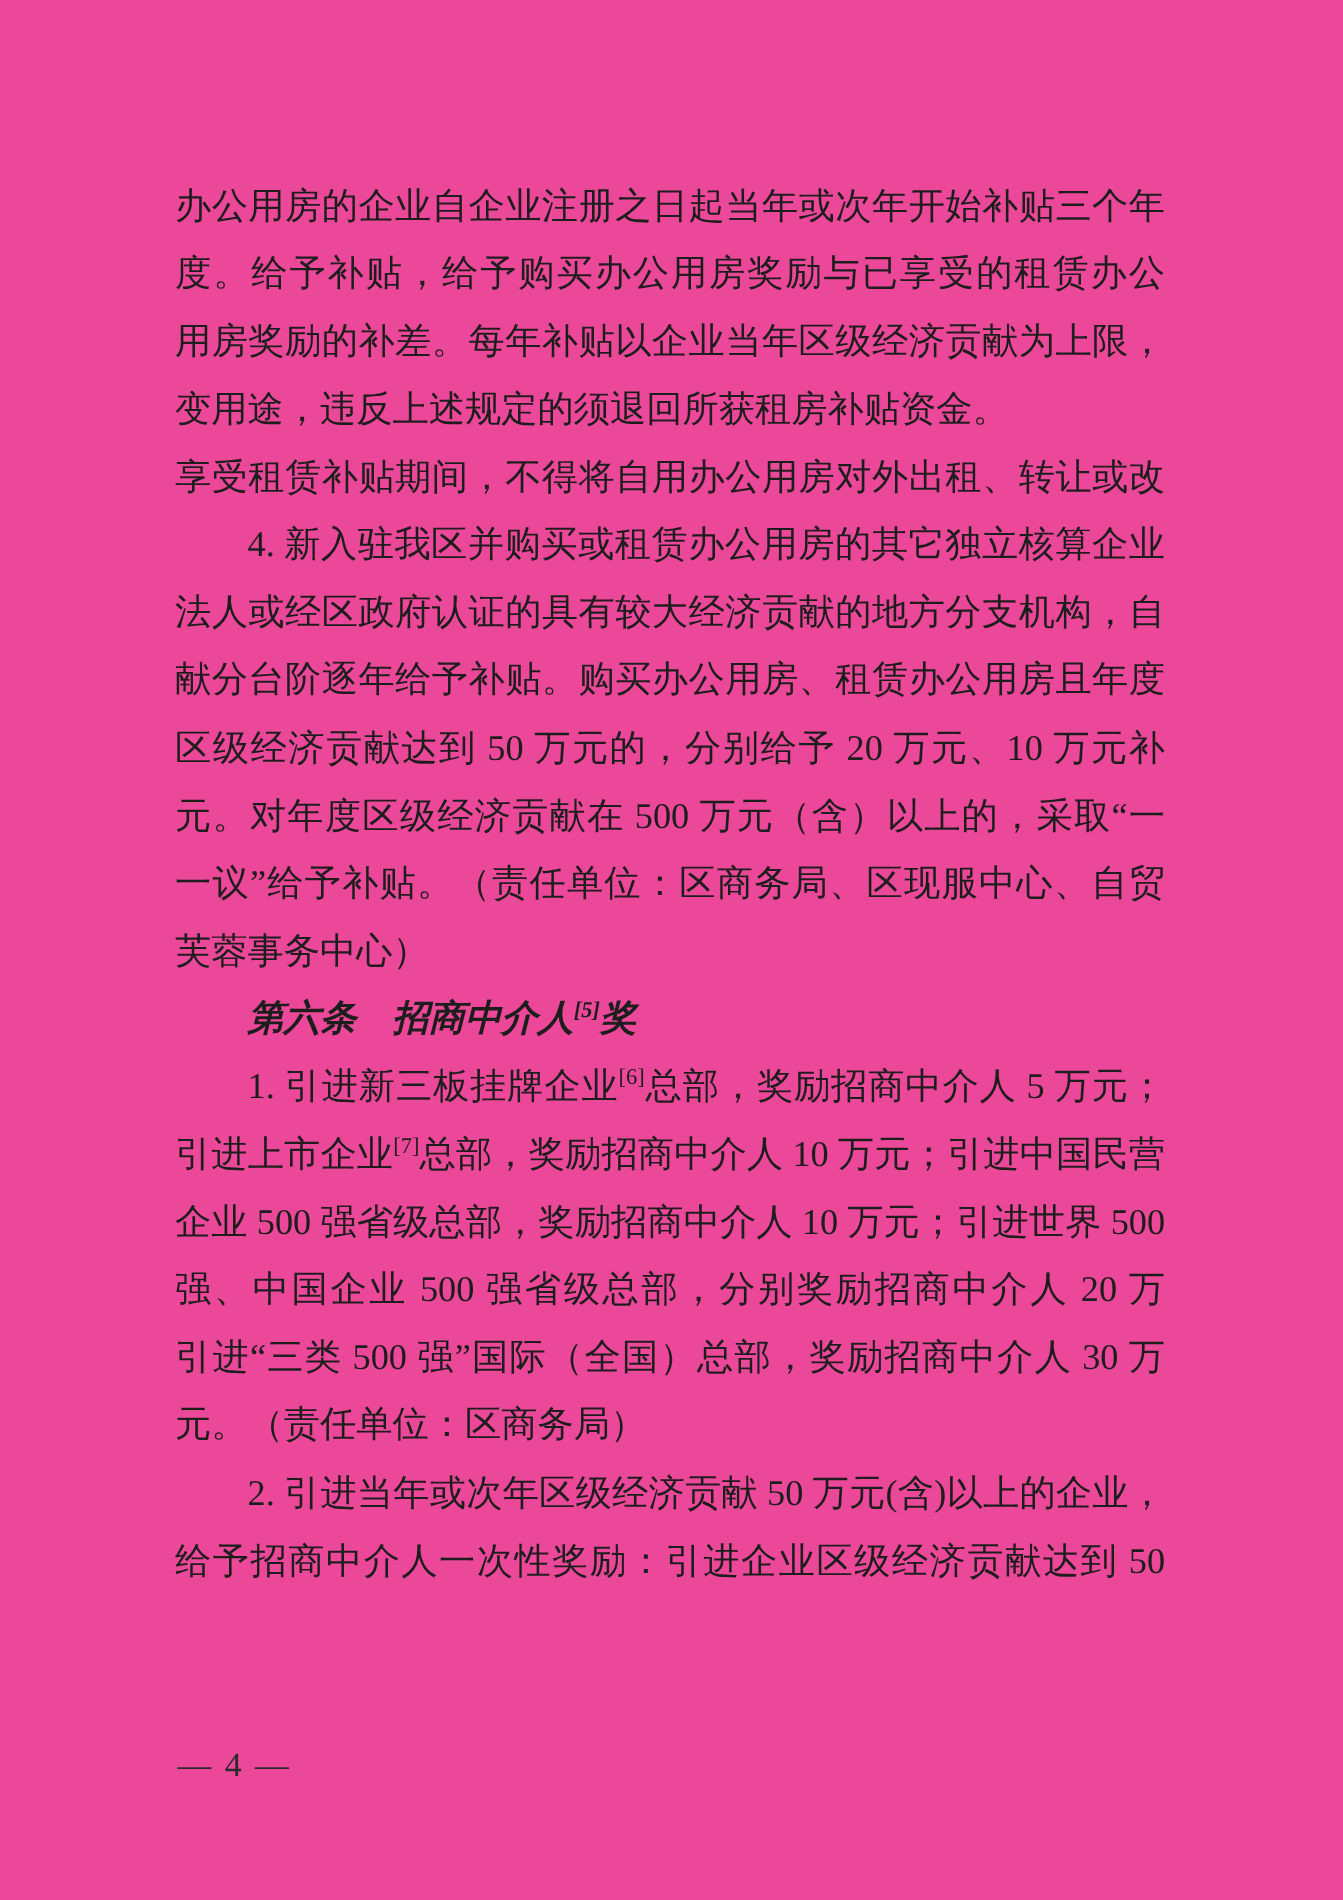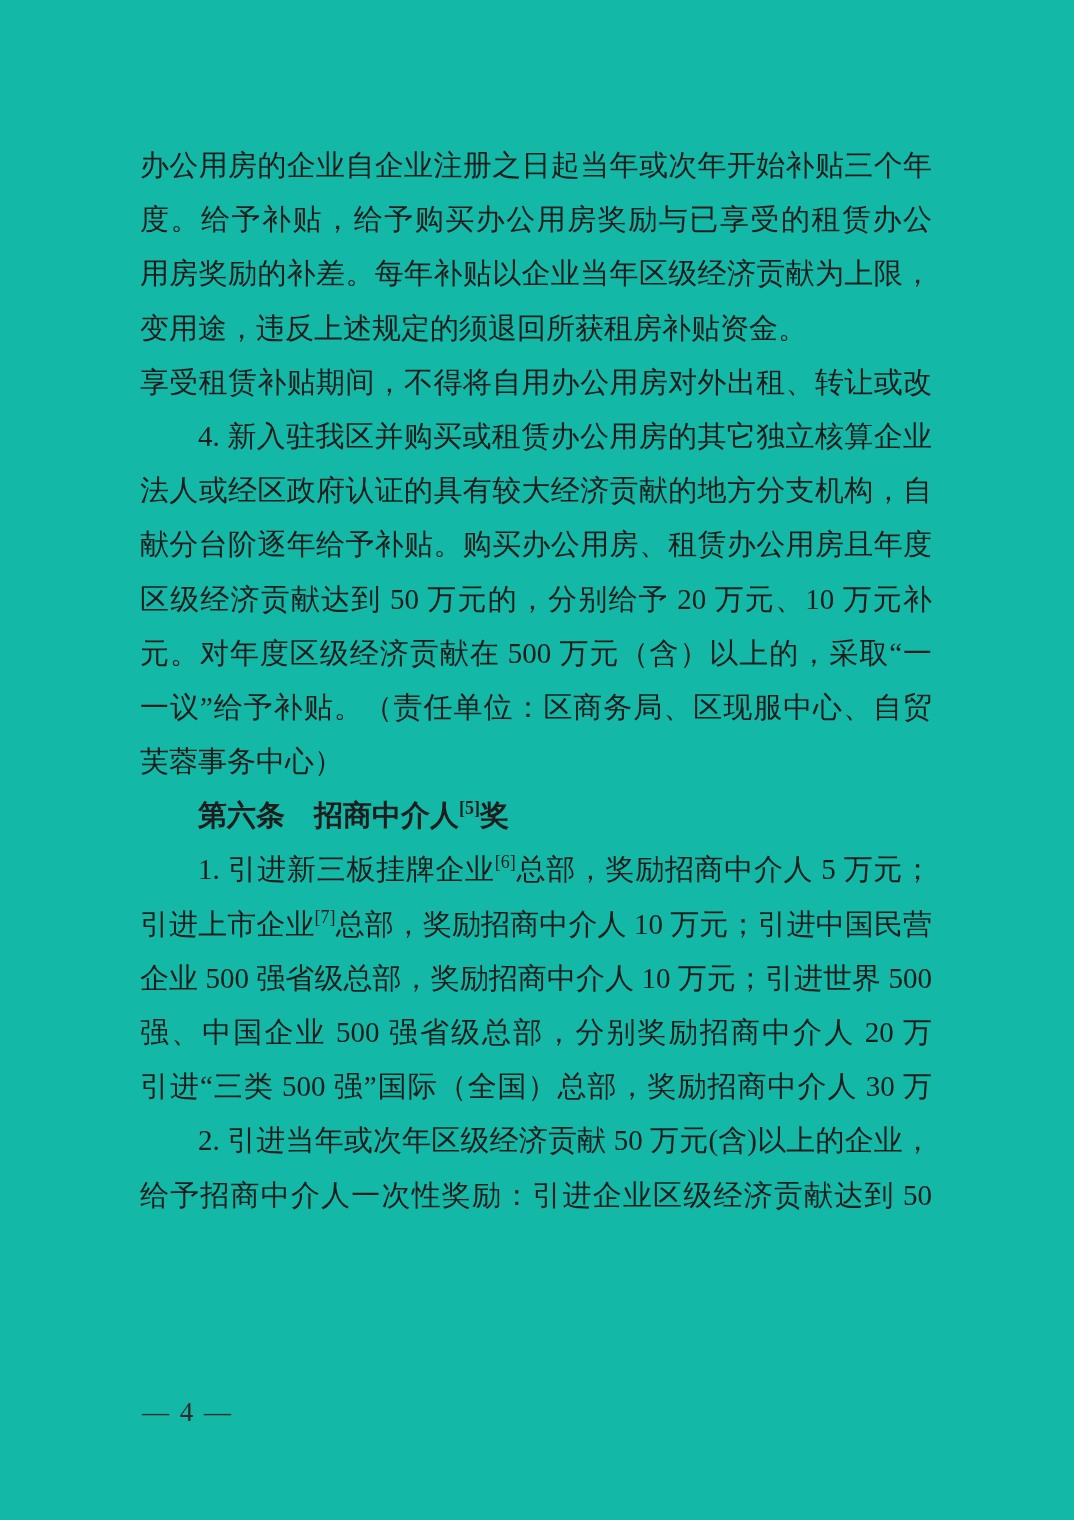--- a/index.html
+++ b/index.html
@@ -11,42 +11,42 @@
     width: 1074px;
     height: 1520px;
     position: relative;
     font-family: "Liberation Serif", "DejaVu Serif", serif;
     color: #1d1d1d;
   }
   .page {
     position: relative;
     width: 1074px;
     height: 1520px;
-    background: #14b8a6;
+    background: #ec4899;
     overflow: hidden;
   }
   .text-body {
     position: absolute;
     left: 140px;
     top: 138px;
     width: 792px;
   }
   .block { margin: 0; padding: 0; }
   .line {
     font-size: 29px;
     height: 54.2px;
     line-height: 54.2px;
     overflow: hidden;
     text-align: justify;
     text-justify: inter-ideograph;
     white-space: normal;
   }
   .line.fill { text-align-last: justify; }
   .line.indent { text-indent: 58px; }
-  .block.heading .line { font-weight: 700; }
+  .block.heading .line { font-weight: 700; font-style: italic; }
   sup.fnref {
     font-size: 18px;
     line-height: 0;
     vertical-align: super;
   }
   .page-footer {
     position: absolute;
     left: 142px;
     top: 1392px;
     height: 40px;
@@ -81,20 +81,21 @@
       </div>
       <div class="block heading">
         <div class="line indent"><span class="seg">第六条　招商中介人</span><sup class="fnref">[5]</sup><span class="seg">奖</span></div>
       </div>
       <div class="block">
         <div class="line fill indent"><span class="seg">1. 引进新三板挂牌企业</span><sup class="fnref">[6]</sup><span class="seg">总部，奖励招商中介人 5 万元；</span></div>
         <div class="line fill"><span class="seg">引进上市企业</span><sup class="fnref">[7]</sup><span class="seg">总部，奖励招商中介人 10 万元；引进中国民营</span></div>
         <div class="line fill"><span class="seg">企业 500 强省级总部，奖励招商中介人 10 万元；引进世界 500</span></div>
         <div class="line fill"><span class="seg">强、中国企业 500 强省级总部，分别奖励招商中介人 20 万元；</span></div>
         <div class="line fill"><span class="seg">引进“三类 500 强”国际（全国）总部，奖励招商中介人 30 万</span></div>
+        <div class="line"><span class="seg">元。（责任单位：区商务局）</span></div>
       </div>
       <div class="block">
         <div class="line fill indent"><span class="seg">2. 引进当年或次年区级经济贡献 50 万元(含)以上的企业，</span></div>
         <div class="line fill"><span class="seg">给予招商中介人一次性奖励：引进企业区级经济贡献达到 50 万</span></div>
       </div>
     </div>
   <div class="page-footer">
     <span class="page-number">— 4 —</span>
   </div>
 </div>

